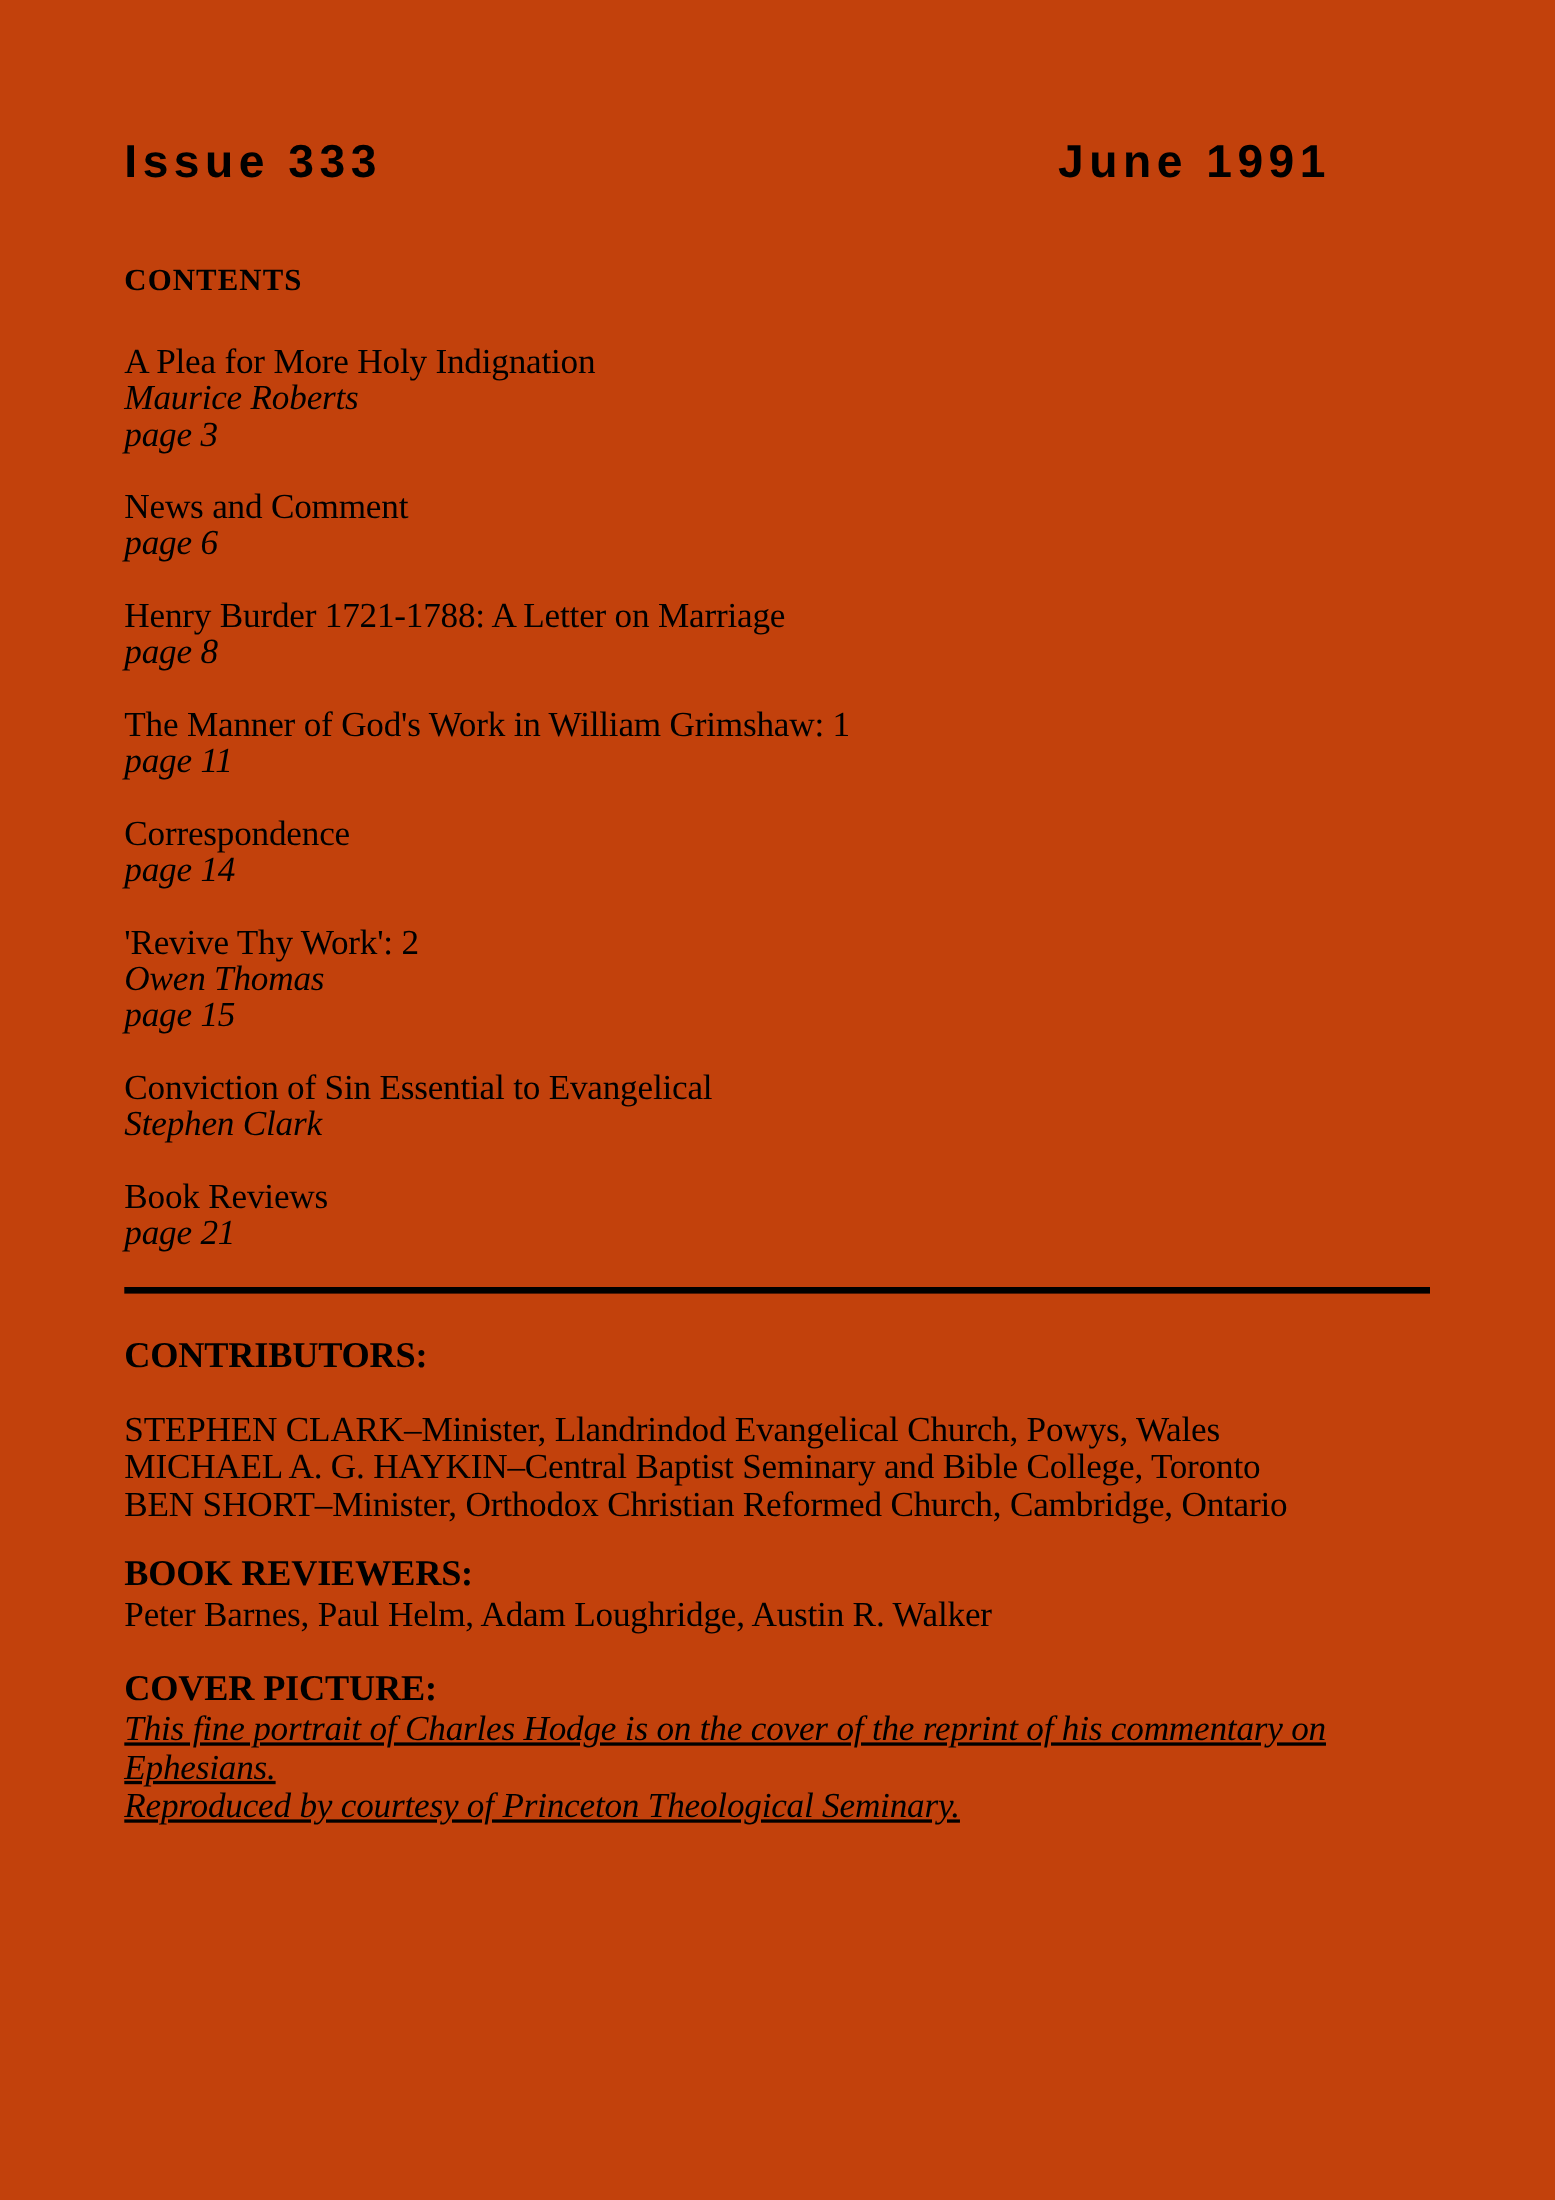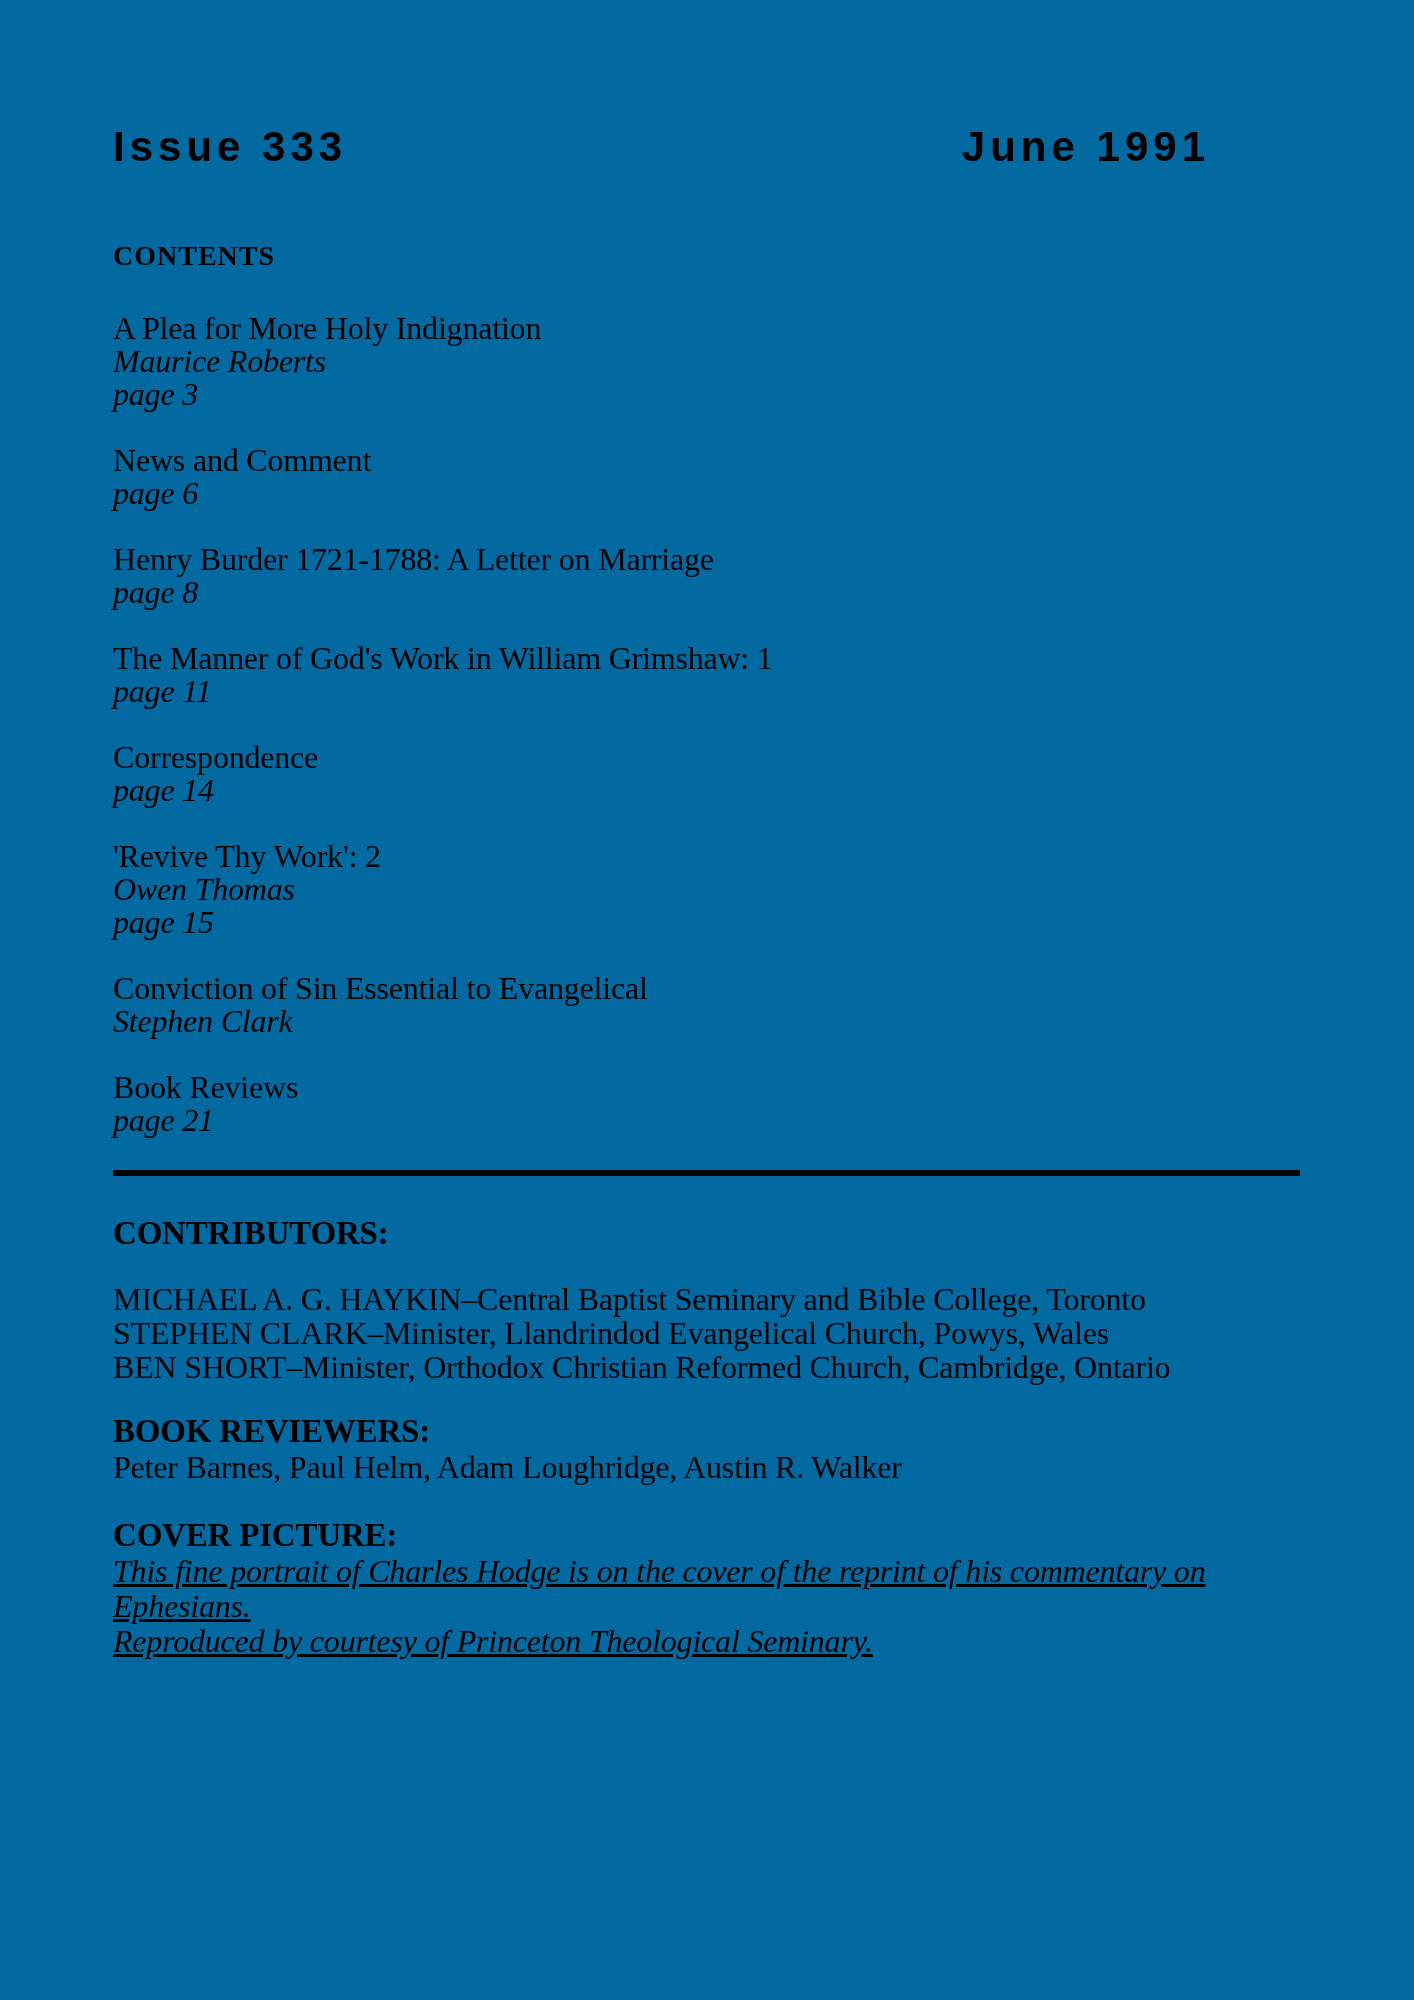--- a/index.html
+++ b/index.html
@@ -5,21 +5,21 @@
   html, body {
     margin: 0;
     padding: 0;
     background: #ffffff;
   }
   .page {
     position: relative;
     width: 1414px;
     height: 2000px;
     margin: 0 auto;
-    background: #0369a1;
+    background: #c2410c;
     color: #000000;
     font-family: "Liberation Serif", serif;
     box-sizing: border-box;
     padding: 126px 114px 0 113px;
     overflow: hidden;
   }
   
   .header-row {
     display: flex;
     justify-content: space-between;
@@ -146,22 +146,22 @@
     <div class="toc-title">Book Reviews</div>
 
     <div class="toc-page">page 21</div>
   </div>
 </div>
 
   <hr class="divider">
 
   <div class="section-heading">CONTRIBUTORS:</div>
   <div class="contributors-list" id="contributors-list">
+      <div class="entry">STEPHEN CLARK–Minister, Llandrindod Evangelical Church, Powys, Wales</div>
       <div class="entry">MICHAEL A. G. HAYKIN–Central Baptist Seminary and Bible College, Toronto</div>
-      <div class="entry">STEPHEN CLARK–Minister, Llandrindod Evangelical Church, Powys, Wales</div>
       <div class="entry">BEN SHORT–Minister, Orthodox Christian Reformed Church, Cambridge, Ontario</div>
     </div>
 
   <div class="section-heading reviewers tight">BOOK REVIEWERS:</div>
   <div class="reviewers-line">Peter Barnes, Paul Helm, Adam Loughridge, Austin R. Walker</div>
 
   <div class="section-heading cover tight">COVER PICTURE:</div>
   <div class="cover-text" id="cover-text">
       <div class="line">This fine portrait of Charles Hodge is on the cover of the reprint of his commentary on Ephesians.</div>
       <div class="line">Reproduced by courtesy of Princeton Theological Seminary.</div>

